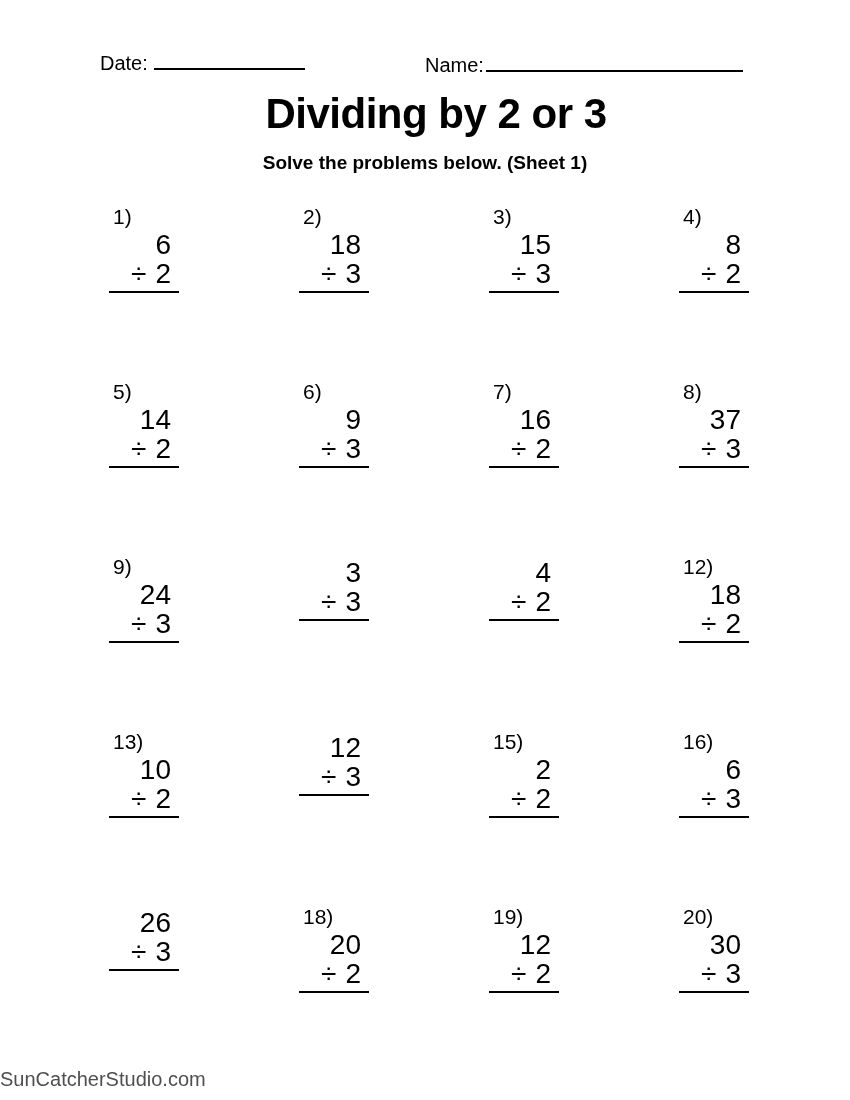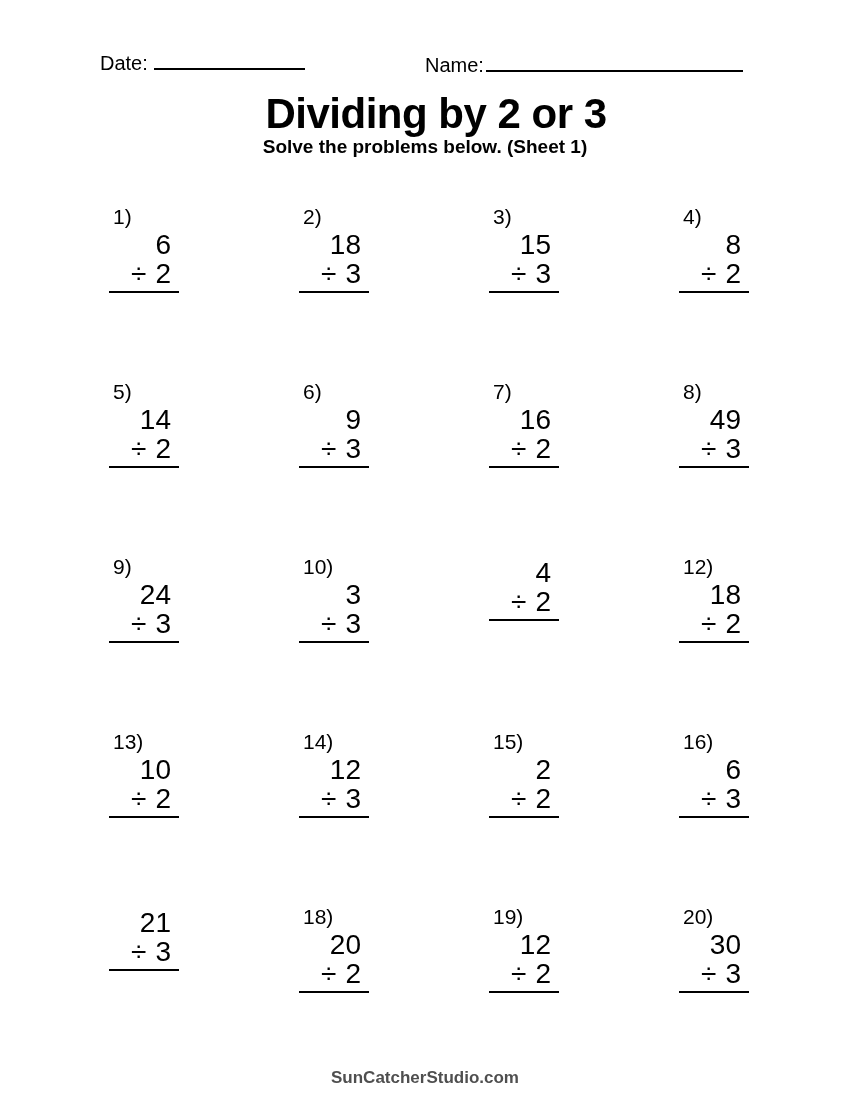--- a/index.html
+++ b/index.html
@@ -22,21 +22,21 @@
   }
   .date-line { width: 151px; margin-left: 6px; }
   .name-line { width: 257px; margin-left: 2px; }
 
   
   .title {
     position: absolute; top: 90px; left: 0; width: 100%;
     text-align: center; font-size: 42px; font-weight: bold; letter-spacing: -0.5px; margin-left: 11px;
   }
   .subtitle {
-    position: absolute; top: 136px; left: 0; width: 100%;
+    position: absolute; top: 152px; left: 0; width: 100%;
     text-align: center; font-size: 19px; font-weight: bold;
   }
 
   
   .grid {
     position: absolute; left: 109px; top: 206px;
     display: grid;
     grid-template-columns: repeat(4, 190px);
     grid-template-rows: repeat(5, 175px);
   }
@@ -45,21 +45,21 @@
   .prob-body {
     width: 70px; margin-top: 2px; text-align: right;
     border-bottom: 2px solid var(--ink, #000); padding-bottom: 3px;
   }
   .dividend, .divisor-row { font-size: 28px; line-height: 29px; padding-right: 8px; white-space: nowrap; }
   .divide-sign { margin-right: 9px; }
 
   
   .footer {
     position: absolute; top: 1068px; left: 0; width: 100%;
-    text-align: center; font-size: 17px; color: var(--footer-text, #4f4f4f); font-weight: bold;
+    text-align: left; font-size: 20px; color: var(--footer-text, #4f4f4f);
   }
 </style>
 </head>
 <body>
 
 <div class="page">
 
   <div class="field name-field">
     <span class="field-label">Name:</span><span class="write-line name-line"></span>
   </div>
@@ -124,35 +124,34 @@
     <div class="prob-num">7)</div>
     <div class="prob-body">
       <div class="dividend">16</div>
       <div class="divisor-row"><span class="divide-sign">÷</span><span class="divisor">2</span></div>
     </div>
   </div>
 
   <div class="problem">
     <div class="prob-num">8)</div>
     <div class="prob-body">
-      <div class="dividend">49</div>
+      <div class="dividend">37</div>
       <div class="divisor-row"><span class="divide-sign">÷</span><span class="divisor">3</span></div>
     </div>
   </div>
 
   <div class="problem">
     <div class="prob-num">9)</div>
     <div class="prob-body">
       <div class="dividend">24</div>
       <div class="divisor-row"><span class="divide-sign">÷</span><span class="divisor">3</span></div>
     </div>
   </div>
 
   <div class="problem">
-    <div class="prob-num">10)</div>
     <div class="prob-body">
       <div class="dividend">3</div>
       <div class="divisor-row"><span class="divide-sign">÷</span><span class="divisor">3</span></div>
     </div>
   </div>
 
   <div class="problem">
     <div class="prob-body">
       <div class="dividend">4</div>
       <div class="divisor-row"><span class="divide-sign">÷</span><span class="divisor">2</span></div>
@@ -169,21 +168,20 @@
 
   <div class="problem">
     <div class="prob-num">13)</div>
     <div class="prob-body">
       <div class="dividend">10</div>
       <div class="divisor-row"><span class="divide-sign">÷</span><span class="divisor">2</span></div>
     </div>
   </div>
 
   <div class="problem">
-    <div class="prob-num">14)</div>
     <div class="prob-body">
       <div class="dividend">12</div>
       <div class="divisor-row"><span class="divide-sign">÷</span><span class="divisor">3</span></div>
     </div>
   </div>
 
   <div class="problem">
     <div class="prob-num">15)</div>
     <div class="prob-body">
       <div class="dividend">2</div>
@@ -194,21 +192,21 @@
   <div class="problem">
     <div class="prob-num">16)</div>
     <div class="prob-body">
       <div class="dividend">6</div>
       <div class="divisor-row"><span class="divide-sign">÷</span><span class="divisor">3</span></div>
     </div>
   </div>
 
   <div class="problem">
     <div class="prob-body">
-      <div class="dividend">21</div>
+      <div class="dividend">26</div>
       <div class="divisor-row"><span class="divide-sign">÷</span><span class="divisor">3</span></div>
     </div>
   </div>
 
   <div class="problem">
     <div class="prob-num">18)</div>
     <div class="prob-body">
       <div class="dividend">20</div>
       <div class="divisor-row"><span class="divide-sign">÷</span><span class="divisor">2</span></div>
     </div>

